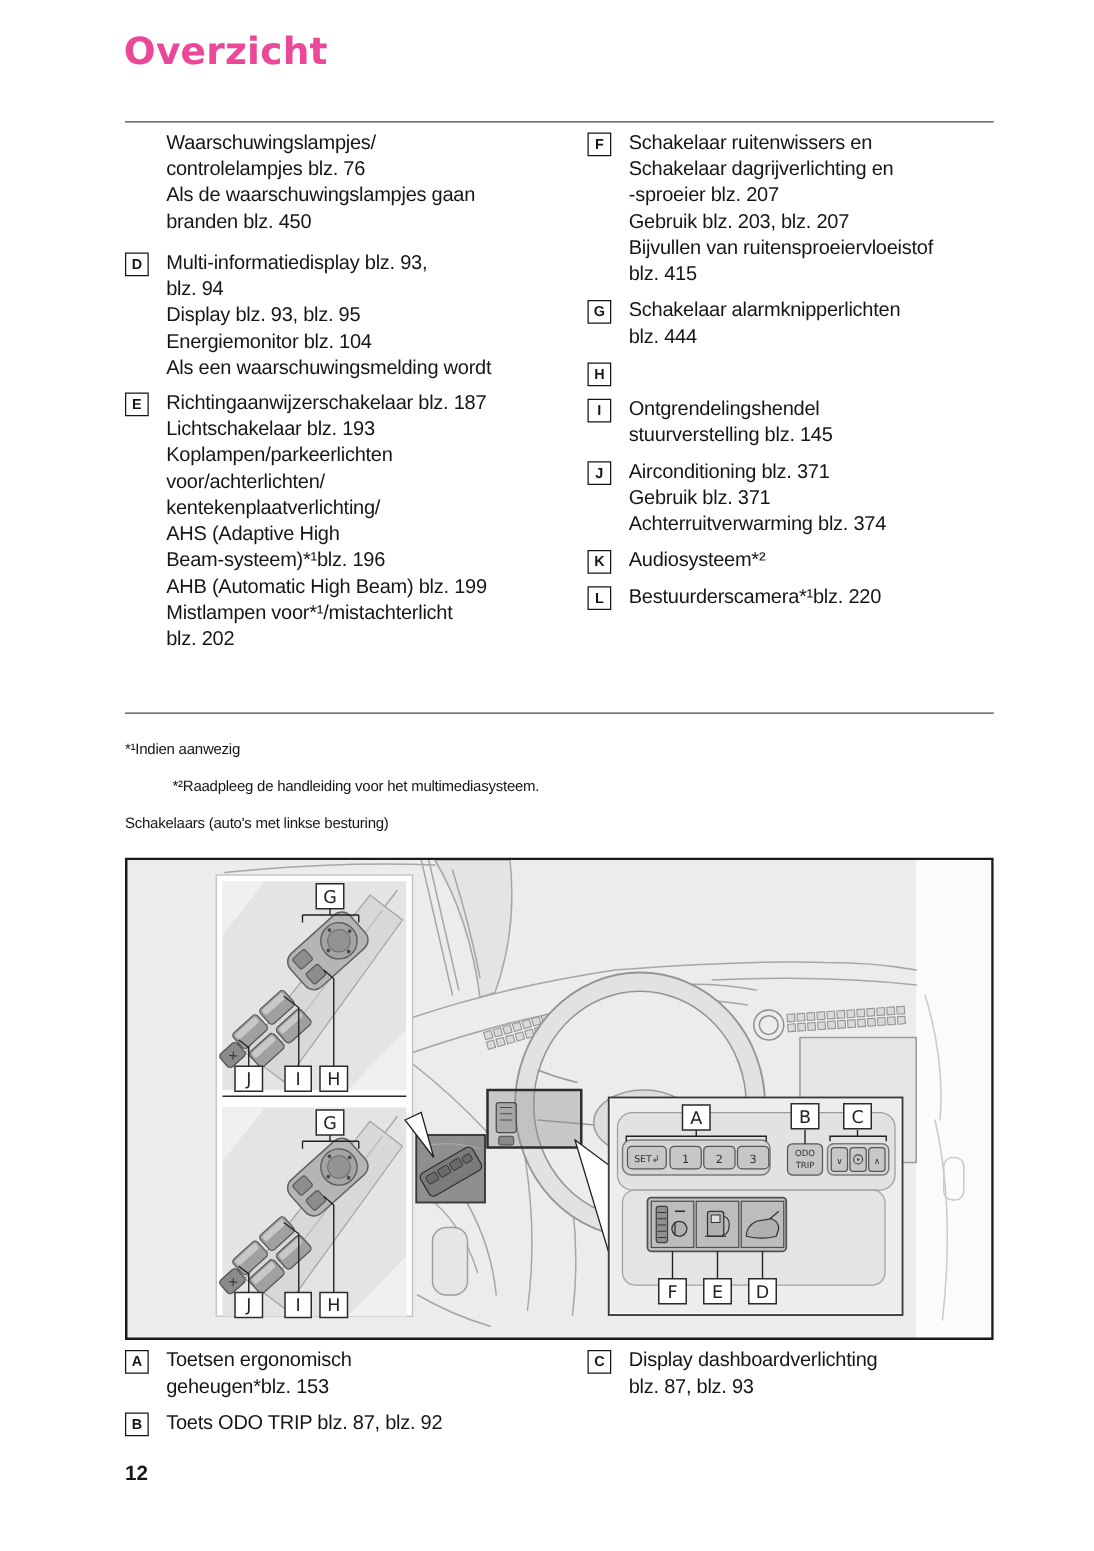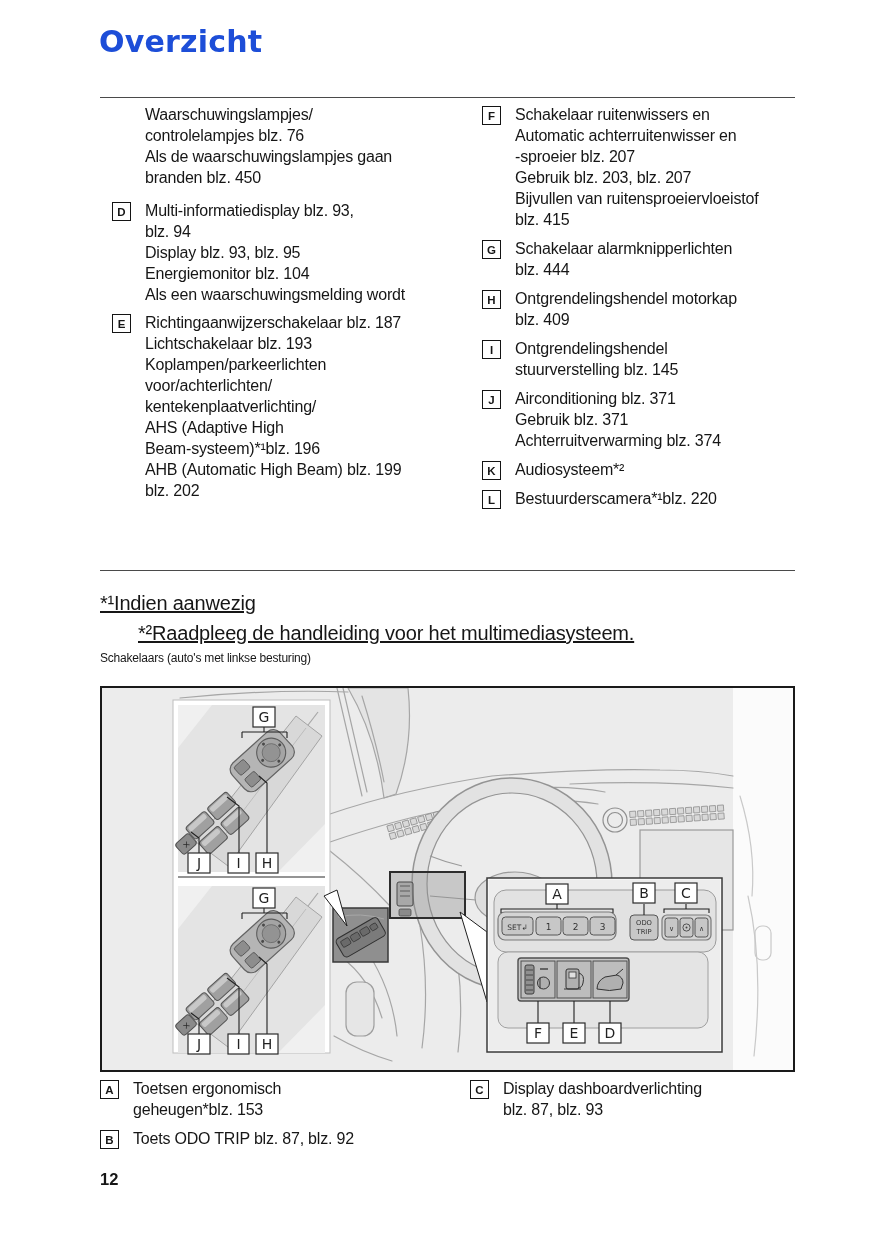--- a/index.html
+++ b/index.html
@@ -1,32 +1,32 @@
 <!DOCTYPE html>
 <html><head>
 <meta charset="utf-8">
 <style>
   html,body{margin:0;padding:0;background:#fff;}
   .page{position:relative;width:875px;height:1241px;background:#fff;overflow:hidden;
         font-family:"Liberation Sans",sans-serif;color:#161616;}
   .title{position:absolute;left:99px;top:24px;font-size:30px;font-weight:bold;
-         letter-spacing:0.2px;color:#1d4ed8;font-family:"DejaVu Sans",sans-serif;}
+         letter-spacing:0.2px;color:#ec4899;font-family:"DejaVu Sans",sans-serif;}
   .rule{position:absolute;left:100px;width:695px;border-top:1.3px solid #4a4a4a;height:0;}
   .rule1{top:97px;} .rule2{top:570px;}
-  .cols{position:absolute;left:100px;top:104px;width:695px;display:flex;margin-left:12px;}
+  .cols{position:absolute;left:100px;top:104px;width:695px;display:flex;}
   .col-left{width:370px;flex:none;}
   .col-right{width:325px;flex:none;}
   .item{display:flex;margin-bottom:8px;}
   .item.mb12{margin-bottom:12px;} .item.mb7{margin-bottom:7px;}
   .lcell{width:33px;flex:none;}
   .lbox{width:17px;height:17px;border:1.3px solid #141414;display:flex;align-items:center;
         justify-content:center;font-size:11.5px;font-weight:bold;margin-top:2px;background:#fff;}
   .lines{font-size:16px;line-height:21px;letter-spacing:-0.2px;}
   .lines div{white-space:nowrap;}
-  .footnote{position:absolute;left:100px;font-size:20px;letter-spacing:-0.2px;text-decoration:underline;}
+  .footnote{position:absolute;left:100px;font-size:12px;letter-spacing:-0.2px;}
   .fn1{top:592px;} .fn2{top:622px;margin-left:38px;}
   .sec-heading{position:absolute;left:100px;top:651px;font-size:12px;font-weight:normal;
                letter-spacing:-0.2px;}
   .figure{position:absolute;left:100px;top:686px;width:695px;height:386px;}
   .bottom-cols{position:absolute;left:100px;top:1078px;width:695px;display:flex;}
   .pagenum{position:absolute;left:100px;top:1170px;font-size:16.5px;font-weight:bold;}
   svg text{font-family:"DejaVu Sans",sans-serif;}
   .callout-letter{font-size:14px;fill:#222;}
   .btn-label{fill:#333;}
 </style>
@@ -70,34 +70,35 @@
           </div>
         <div class="lines">
           <div>Richtingaanwijzerschakelaar blz. 187</div>
           <div>Lichtschakelaar blz. 193</div>
           <div>Koplampen/parkeerlichten</div>
           <div>voor/achterlichten/</div>
           <div>kentekenplaatverlichting/</div>
           <div>AHS (Adaptive High</div>
           <div>Beam-systeem)*¹blz. 196</div>
           <div>AHB (Automatic High Beam) blz. 199</div>
+          <div>Mistlampen voor*¹/mistachterlicht</div>
           <div>blz. 202</div>
         </div>
       </div>
     </div>
 
     <div class="col-right">
 
       <div class="item">
         <div class="lcell">
             <span class="lbox">F</span>
           </div>
         <div class="lines">
           <div>Schakelaar ruitenwissers en</div>
-          <div>Automatic achterruitenwisser en</div>
+          <div>Schakelaar dagrijverlichting en</div>
           <div>-sproeier blz. 207</div>
           <div>Gebruik blz. 203, blz. 207</div>
           <div>Bijvullen van ruitensproeiervloeistof</div>
           <div>blz. 415</div>
         </div>
       </div>
 
       <div class="item">
         <div class="lcell">
             <span class="lbox">G</span>
@@ -105,24 +106,20 @@
         <div class="lines">
           <div>Schakelaar alarmknipperlichten</div>
           <div>blz. 444</div>
         </div>
       </div>
 
       <div class="item">
         <div class="lcell">
             <span class="lbox">H</span>
           </div>
-        <div class="lines">
-          <div>Ontgrendelingshendel motorkap</div>
-          <div>blz. 409</div>
-        </div>
       </div>
 
       <div class="item">
         <div class="lcell">
             <span class="lbox">I</span>
           </div>
         <div class="lines">
           <div>Ontgrendelingshendel</div>
           <div>stuurverstelling blz. 145</div>
         </div>

